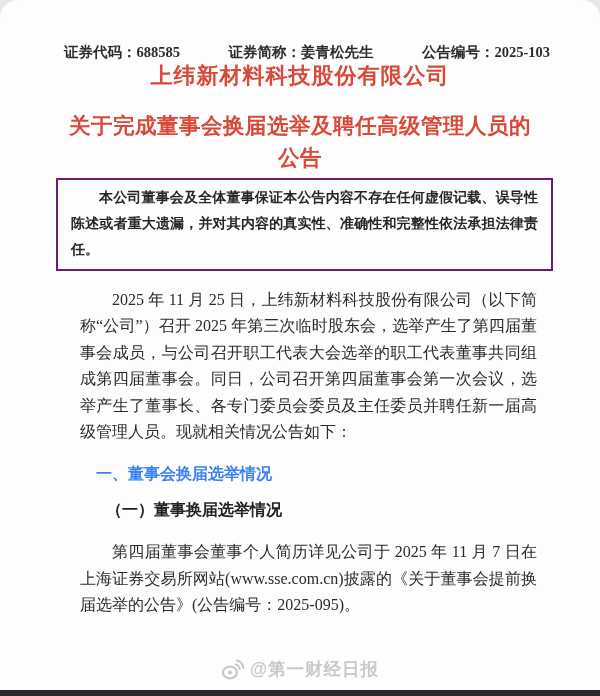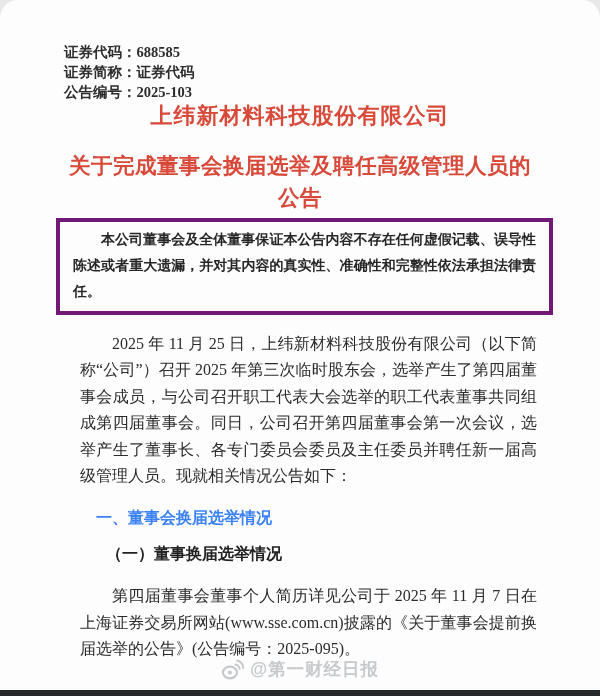--- a/index.html
+++ b/index.html
@@ -26,21 +26,20 @@
   }
   .meta-row {
     display: flex;
     justify-content: space-between;
     align-items: baseline;
     padding: 42px 50px 0 64px;
     font-size: 14.5px;
     font-weight: bold;
     line-height: 20px;
     white-space: nowrap;
-    flex-direction: column;
   }
   .title-block {
     text-align: center;
     font-family: "Liberation Sans", "DejaVu Sans", sans-serif;
     font-weight: bold;
     color: #d8493a;
   }
   .title-company {
     font-size: 22px;
     line-height: 28px;
@@ -51,21 +50,21 @@
     max-width: 478px;
     font-size: 21.5px;
     line-height: 32px;
     letter-spacing: 0.5px;
   }
   .disclaimer-box {
     box-sizing: border-box;
     width: 497px;
     margin: 4px auto 0;
     margin-left: 56px;
-    border: 4px solid #701a75;
+    border: 2px solid #701a75;
     padding: 5px 13px 6px 13px;
     font-size: 14px;
     font-weight: bold;
     line-height: 26px;
     text-align: justify;
     text-indent: 2em;
     color: #262626;
   }
   .content {
     padding: 0 47px 0 64px;
@@ -127,21 +126,21 @@
   }
 </style>
 </head>
 <body>
 
 <div class="stage">
   <div class="page">
 
     <div class="meta-row">
       <span><span>证券代码：</span><span>688585</span></span>
-      <span><span>证券简称：</span><span>证券代码</span></span>
+      <span><span>证券简称：</span><span>姜青松先生</span></span>
       <span><span>公告编号：</span><span>2025-103</span></span>
     </div>
 
     <div class="title-block">
       <div class="title-company">上纬新材料科技股份有限公司</div>
       <div class="title-subject">关于完成董事会换届选举及聘任高级管理人员的公告</div>
     </div>
 
     <div class="disclaimer-box">本公司董事会及全体董事保证本公告内容不存在任何虚假记载、误导性陈述或者重大遗漏，并对其内容的真实性、准确性和完整性依法承担法律责任。</div>
 

